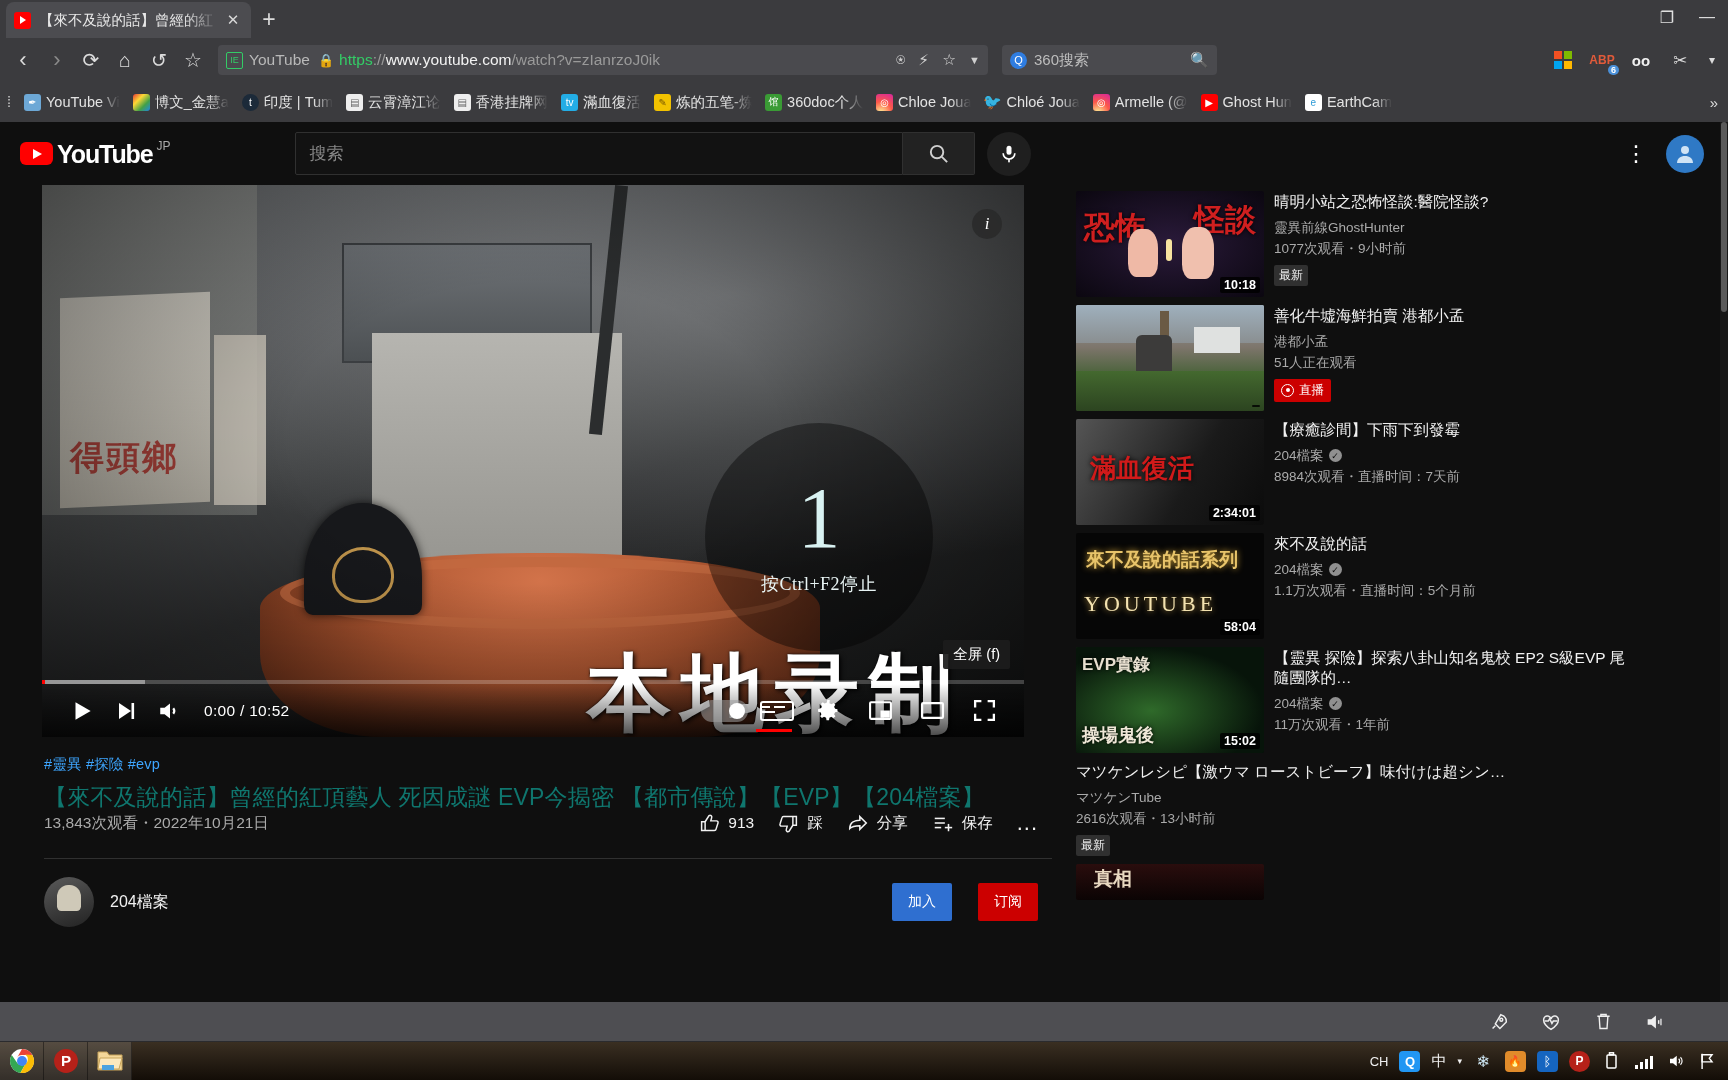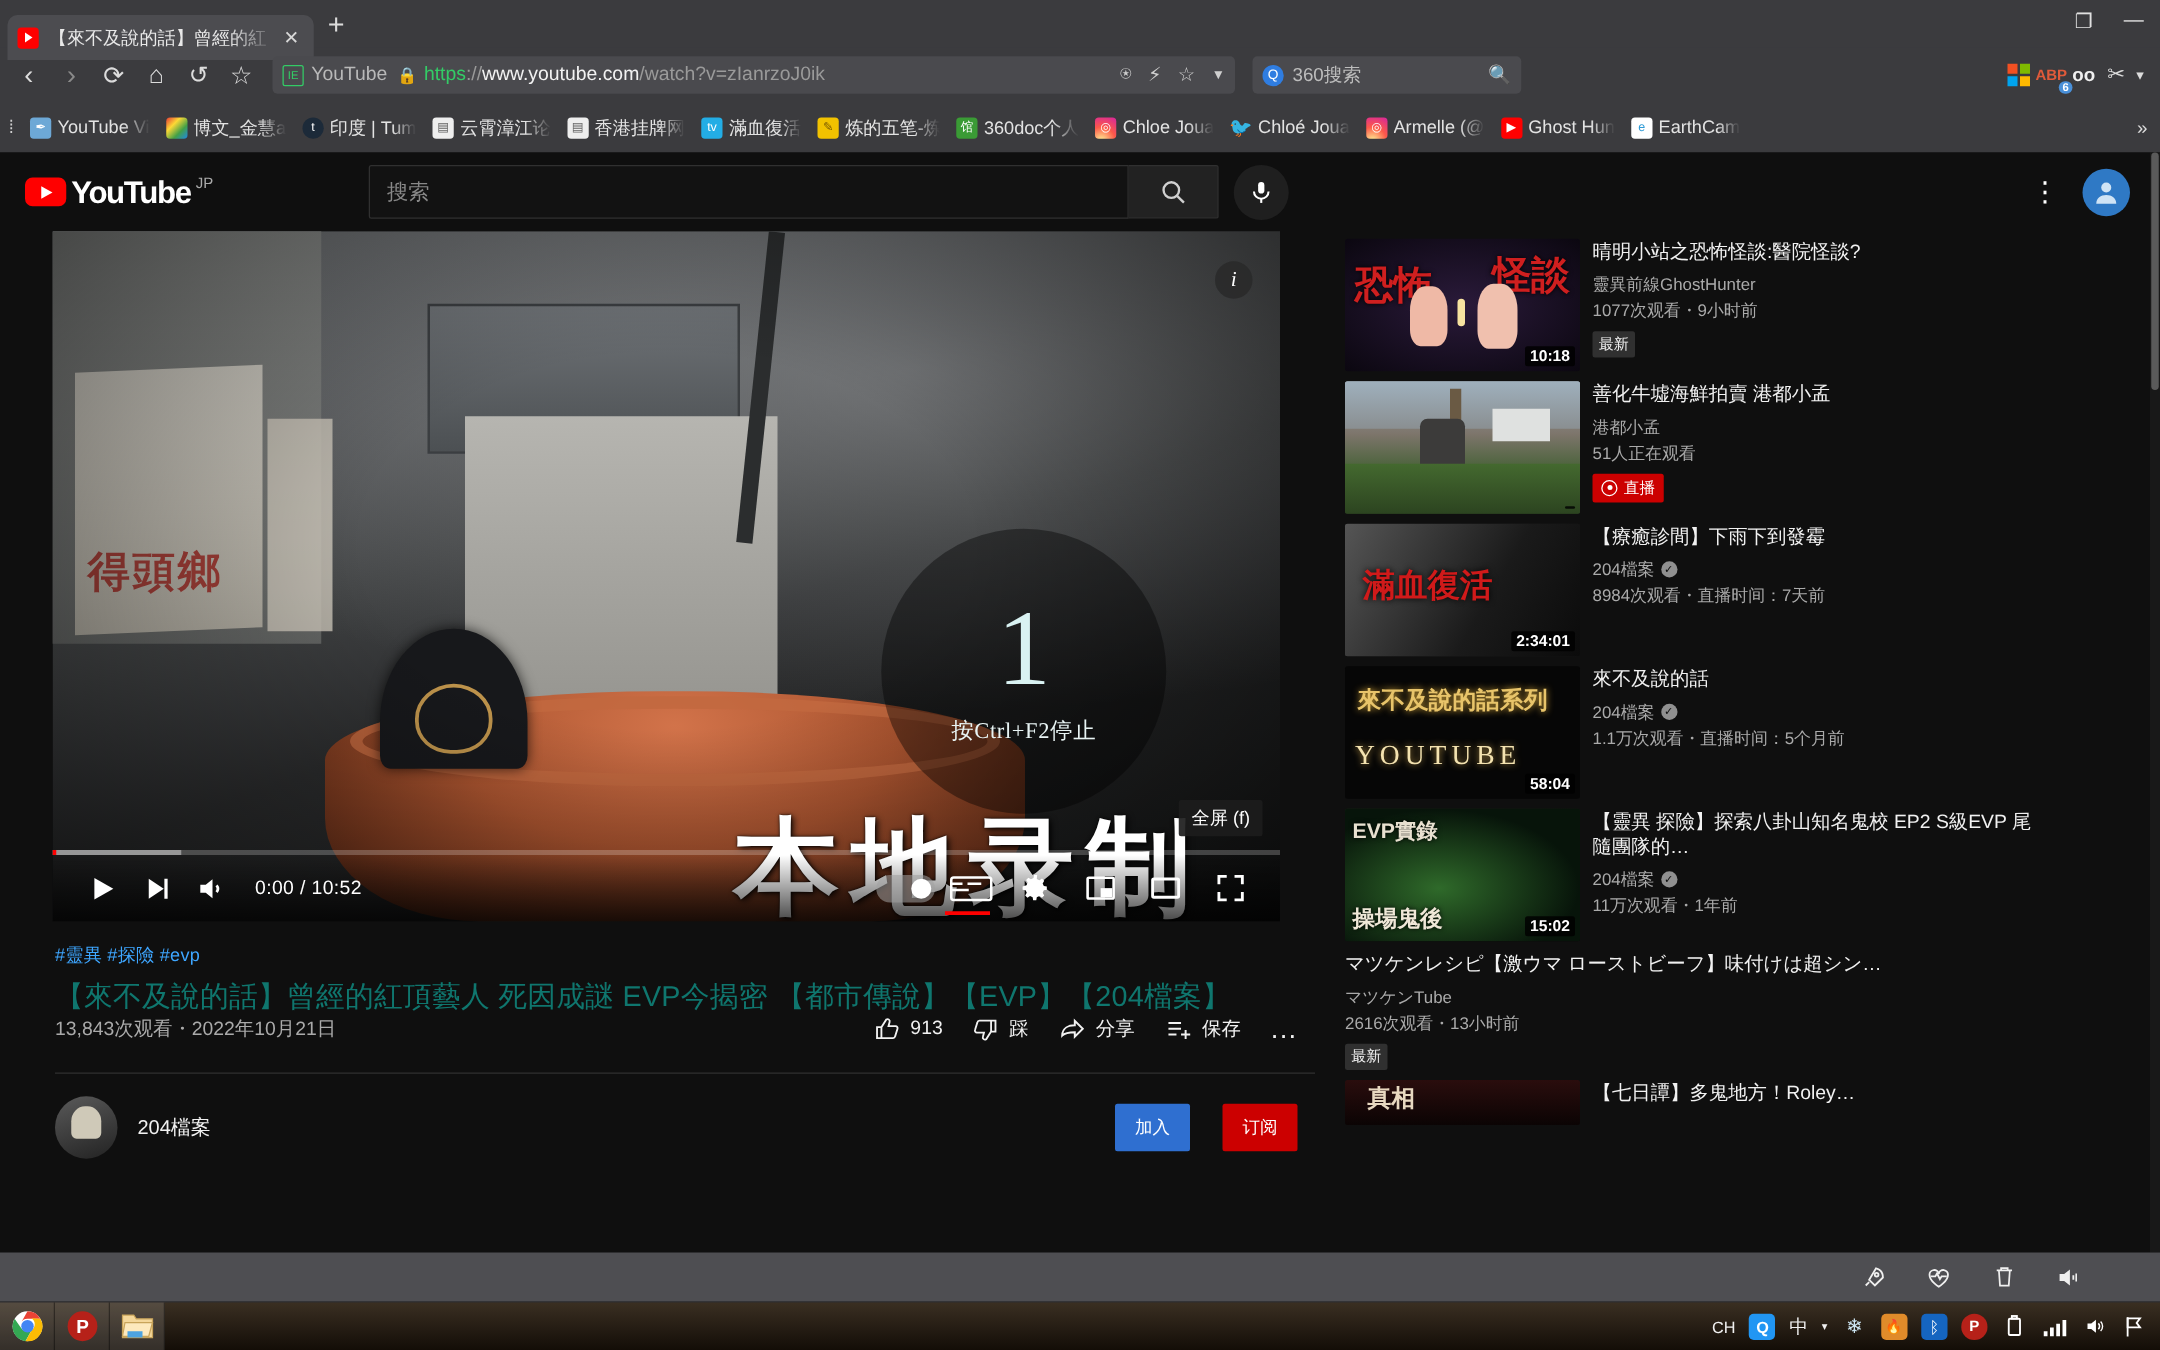--- a/index.html
+++ b/index.html
@@ -12,21 +12,21 @@
   }
   #root { position: relative; width: 1728px; height: 1080px; }
 
   
   .browser-chrome {
     position: absolute; left:0; top:0; width:1728px; height:122px;
     background: #3b3b3e;
   }
   .titlebar { position:relative; height:38px; width:100%; background:#3b3b3e; }
   .tab {
-    position:absolute; left:6px; top:12px; width:245px; height:36px;
+    position:absolute; left:6px; top:2px; width:245px; height:36px;
     background:#4c4c50; border-radius:8px 8px 0 0;
     display:flex; align-items:center; padding:0 8px;
   }
   .tab-fav {
     width:17px;height:17px;background:#ff0000;border-radius:3px;
     display:flex;align-items:center;justify-content:center;flex:0 0 auto;
   }
   .tab-fav::after{content:"";border-left:6px solid #fff;border-top:4px solid transparent;border-bottom:4px solid transparent;margin-left:1px;}
   .tab-title{
     flex:1 1 auto; margin-left:8px; font-size:14.5px; color:#e8e8e8;
@@ -54,21 +54,21 @@
   .omni-url{margin-left:5px;white-space:nowrap;color:#e6e6e6;}
   .omni-url .scheme{color:#33cc66;}
   .omni-url .host{color:#f2f2f2;}
   .omni-url .path{color:#9a9a9a;}
   .omni-right{margin-left:auto;display:flex;align-items:center;gap:13px;color:#cfcfcf;flex:0 0 auto;}
   .srchbox{
     flex:0 0 auto;width:215px;height:30px;margin-left:14px;background:#4a4a4e;border-radius:4px;
     display:flex;align-items:center;padding:0 8px;gap:7px;font-size:15px;color:#bdbdbd;
   }
   .srch-logo{width:17px;height:17px;border-radius:50%;background:#2f7de1;color:#fff;font-size:11px;display:flex;align-items:center;justify-content:center;}
-  .tb-right{margin-left:auto;display:flex;align-items:flex-start;gap:0;padding-right:4px;}
+  .tb-right{margin-left:auto;display:flex;align-items:flex-start;gap:13px;padding-right:4px;}
   .ext-ico{width:26px;height:26px;display:flex;align-items:center;justify-content:center;color:#dcdcdc;position:relative;}
 
   
   .bookmarks{position:absolute;left:0;top:82px;width:100%;height:40px;display:flex;align-items:center;gap:3px;padding:0 2px;overflow:hidden;}
   .bm{display:flex;align-items:center;gap:5px;height:26px;padding:0 5px;border-radius:4px;flex:0 0 auto;max-width:108px;}
   .bm-ico{width:17px;height:17px;border-radius:3px;flex:0 0 auto;display:flex;align-items:center;justify-content:center;font-size:10px;color:#fff;overflow:hidden;}
   .bm-lbl{font-size:14.5px;color:#e3e3e3;white-space:nowrap;overflow:hidden;
     -webkit-mask-image:linear-gradient(to right,#000 72%,transparent 100%);
     mask-image:linear-gradient(to right,#000 72%,transparent 100%);}
   .bm-chev{margin-left:auto;color:#dcdcdc;font-size:15px;padding-right:8px;flex:0 0 auto;}
@@ -602,23 +602,20 @@
                 <span>マツケンTube</span>
               </div>
             <div class="sv-stats">2616次观看・13小时前</div>
             <div class="badge">最新</div>
           </div>
         </div>
 
         <div class="sv">
           <div class="sv-thumb t7" style="height:36px">
             <span style="position:absolute;left:18px;top:2px;color:#e8d8c0;font-size:19px;font-weight:700">真相</span>
-          </div>
-          <div class="sv-info">
-            <div class="sv-title">【七日譚】多鬼地方！Roley…</div>
           </div>
         </div>
 
       </div>
     </div>
 
   </div>
 
   <div class="yt-scroll">
       <i></i>

